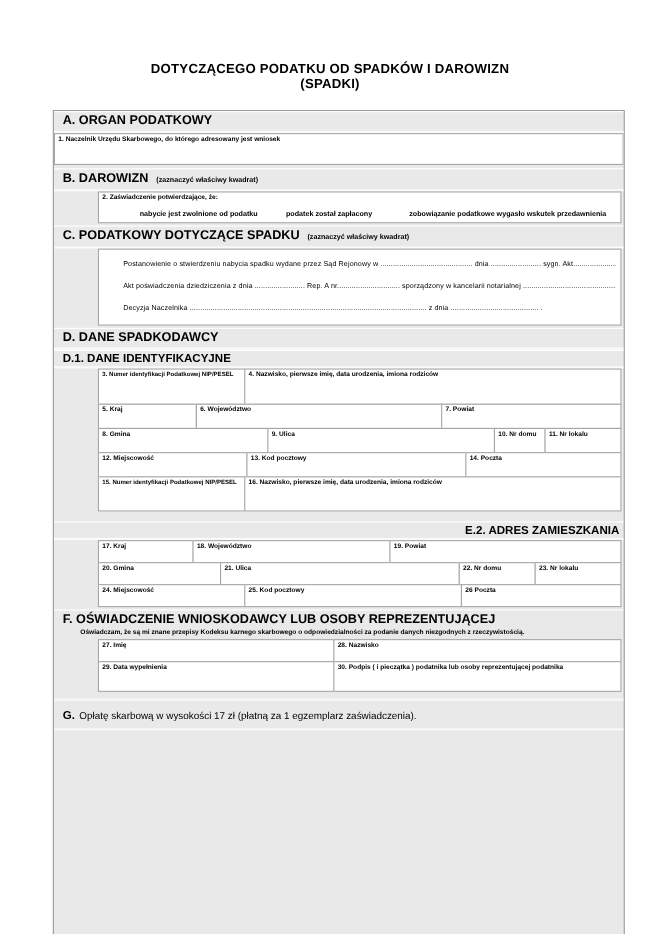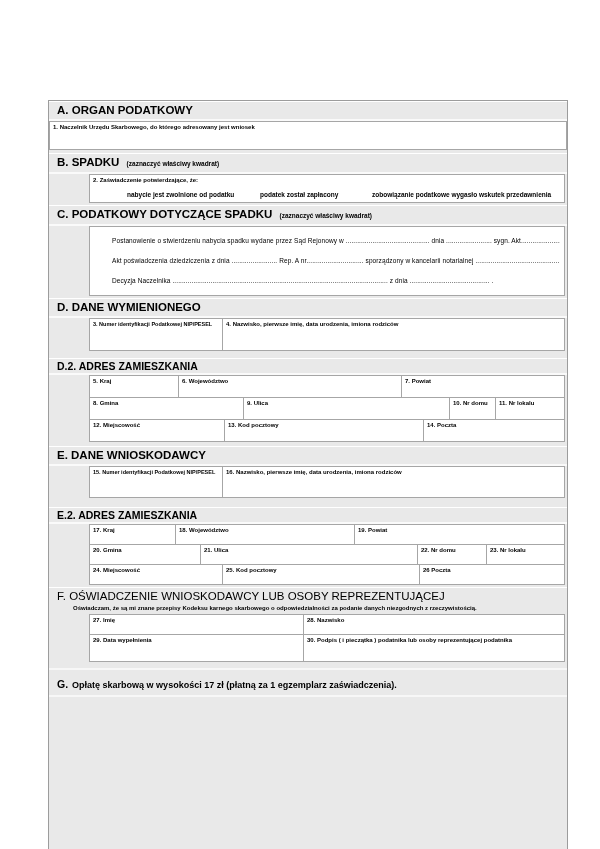--- a/index.html
+++ b/index.html
@@ -35,82 +35,84 @@
   .h29{height:29px;} .h33{height:33px;} .h23{height:23px;} .h32{height:32px;}
   .h21{height:21px;} .h28{height:28px;} .h70{height:70px;}
   .grid + .grid{margin-top:-1px;}
   
   .b-opt{position:absolute;top:16px;font-size:6.5px;font-weight:bold;white-space:nowrap;}
   
   .c-box{display:flex;flex-direction:column;justify-content:space-around;
     padding:4px 4px 4px 22px;font-size:6.5px;line-height:8px;}
   .c-line{white-space:nowrap;overflow:hidden;letter-spacing:.1px;}
   
-  .f-hdr-l1{font-weight:normal;font-size:11.5px;line-height:13px;padding:2px 4px 0 8px;border-top:1px solid #fff;}
+  .f-hdr-l1{font-weight:bold;font-size:11.5px;line-height:13px;padding:2px 4px 0 8px;border-top:1px solid #fff;}
   .f-hdr-l2{font-weight:bold;font-size:7.5px;line-height:9px;padding:0 0 1px 30px;}
   .f-statement{font-weight:bold;font-size:6px;line-height:8px;padding:1px 4px 2px 24px;}
   
   .gp-bar{border-top:2px solid #f7f7f7;border-bottom:2px solid #f7f7f7;padding:4px 4px 3px 8px;margin-top:6px;}
   .gp-prefix{font-weight:bold;font-size:10.5px;vertical-align:baseline;}
-  .gp-text{font-weight:bold;font-size:9px;margin-left:4px;margin-top:48px;}
+  .gp-text{font-weight:normal;font-size:9px;margin-left:4px;margin-top:48px;}
   .p-area{padding:12px 4px 4px 8px;}
   .mt3{margin-top:3px;} .mt2{margin-top:2px;} .mt4{margin-top:4px;}
-  .mt7{margin-top:7px;} .mt9{margin-top:9px;}
+  .mt7{margin-top:7px;} .mt9{margin-top:9px;text-align:right;}
 </style>
 </head>
 <body>
 
 <div class="titles">
+  <div>DOTYCZĄCEGO PODATKU OD SPADKÓW I DAROWIZN</div>
+  <div>(SPADKI)</div>
 </div>
 
 <div class="form">
 
   <div class="hdr">
     <span>A. ORGAN PODATKOWY</span>
   </div>
   <div class="box h29">
     <span class="lbl">1. Naczelnik Urzędu Skarbowego, do którego adresowany jest wniosek</span>
   </div>
 
   <div class="hdr mt3">
-    <span>B. SPADKU</span>
+    <span>B. DAROWIZN</span>
     <span class="hint">(zaznaczyć właściwy kwadrat)</span>
   </div>
   <div class="box h29 indent">
     <span class="lbl">2. Zaświadczenie potwierdzające, że:</span>
     <span class="b-opt" style="left:37px">nabycie jest zwolnione od podatku</span>
     <span class="b-opt" style="left:170px">podatek został zapłacony</span>
     <span class="b-opt" style="left:282px">zobowiązanie podatkowe wygasło wskutek przedawnienia</span>
   </div>
 
   <div class="hdr mt2">
     <span>C.  PODATKOWY DOTYCZĄCE SPADKU</span>
     <span class="hint">(zaznaczyć właściwy kwadrat)</span>
   </div>
   <div class="box h70 indent c-box">
     <div class="c-line">Postanowienie o stwierdzeniu nabycia spadku wydane przez Sąd Rejonowy w ............................................ dnia ........................ sygn. Akt........................ .</div>
     <div class="c-line">Akt poświadczenia dziedziczenia z dnia ........................ Rep. A nr.............................. sporządzony w kancelarii notarialnej ............................................ .</div>
     <div class="c-line">Decyzja Naczelnika ................................................................................................................. z dnia .......................................... .</div>
   </div>
 
   <div class="hdr mt2">
-    <span>D. DANE WYMIENIONEGO</span>
+    <span>D. DANE SPADKODAWCY</span>
+  </div>
+  <div class="subhdr">
+    <span>D.1. DANE IDENTYFIKACYJNE</span>
   </div>
   <div class="grid indent h33">
     <div class="cell" style="width:134px">
       <span class="lbl sm">3. Numer identyfikacji Podatkowej  NIP/PESEL</span>
     </div>
     <div class="cell grow">
       <span class="lbl">4. Nazwisko, pierwsze imię, data urodzenia, imiona rodziców</span>
     </div>
   </div>
 
-  <div class="subhdr mt7">
-    <span>D.2. ADRES ZAMIESZKANIA</span>
-  </div>
   <div class="grid indent h23">
     <div class="cell" style="width:90px">
         <span class="lbl">5. Kraj</span>
       </div>
     <div class="cell" style="width:224px">
         <span class="lbl">6. Województwo</span>
       </div>
     <div class="cell grow">
         <span class="lbl">7. Powiat</span>
       </div>
@@ -134,23 +136,20 @@
         <span class="lbl">12. Miejscowość</span>
       </div>
     <div class="cell" style="width:200px">
         <span class="lbl">13. Kod pocztowy</span>
       </div>
     <div class="cell grow">
         <span class="lbl">14. Poczta</span>
       </div>
   </div>
 
-  <div class="hdr mt4">
-    <span>E. DANE WNIOSKODAWCY</span>
-  </div>
   <div class="grid indent h32">
     <div class="cell" style="width:134px">
       <span class="lbl sm">15. Numer identyfikacji Podatkowej  NIP/PESEL</span>
     </div>
     <div class="cell grow">
       <span class="lbl">16. Nazwisko, pierwsze imię, data urodzenia, imiona rodziców</span>
     </div>
   </div>
 
   <div class="subhdr mt9">

